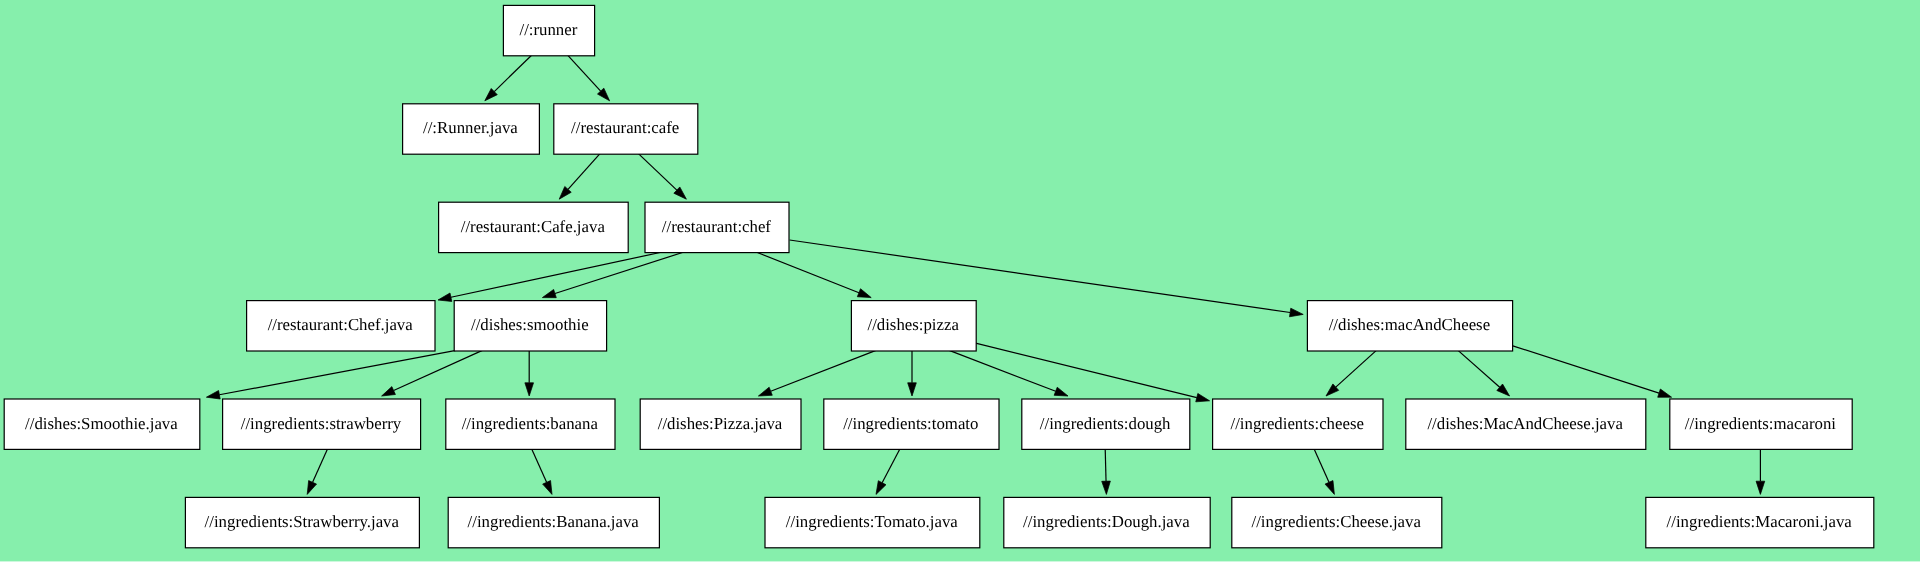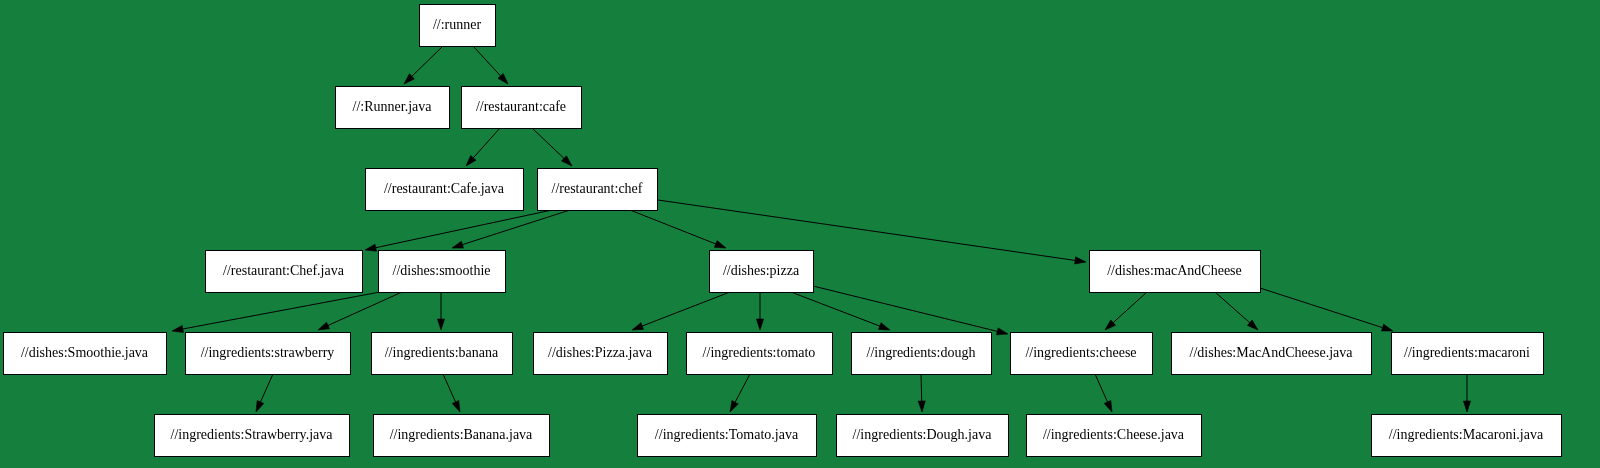--- a/index.html
+++ b/index.html
@@ -4,21 +4,21 @@
 <style>
   html, body {
     margin: 0;
     padding: 0;
     background: #ffffff;
   }
   #graph-root {
     position: relative;
     width: 1600px;
     height: 468px;
-    background: #15803d;
+    background: #86efac;
     font-family: "Liberation Serif", "DejaVu Serif", serif;
     overflow: hidden;
   }
   svg.graph-canvas {
     position: absolute;
     left: 0;
     top: 0;
     width: 1600px;
     height: 468px;
   }

